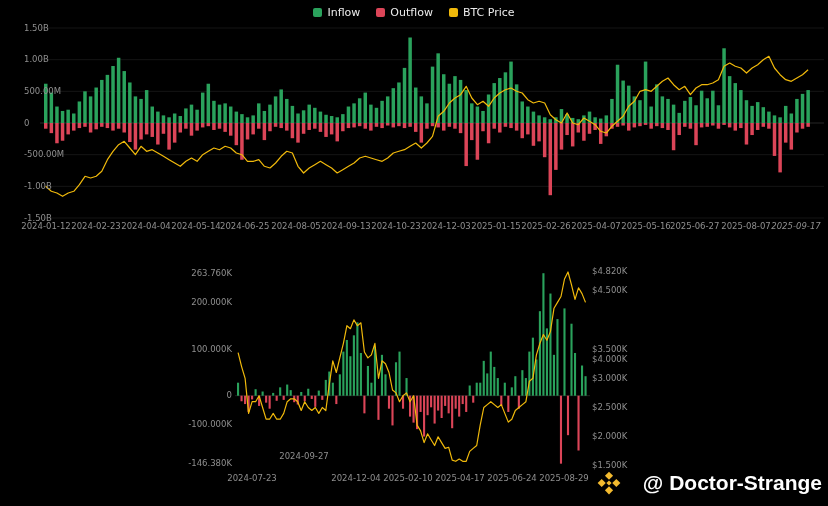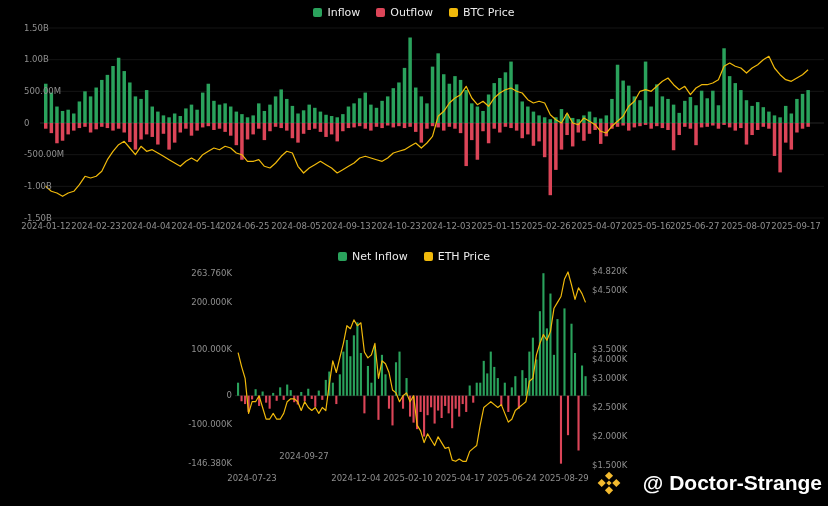--- a/index.html
+++ b/index.html
@@ -420,30 +420,20 @@
       </span>
       <span class="legend-item">
         <span class="sw" style="background: rgb(220, 69, 88);"></span>
         <span>Outflow</span>
       </span>
       <span class="legend-item">
         <span class="sw" style="background: rgb(240, 185, 11);"></span>
         <span>BTC Price</span>
       </span>
     </div>
-  <div class="legend" id="legend-bottom">
-      <span class="legend-item">
-        <span class="sw" style="background: rgb(42, 162, 92);"></span>
-        <span>Net Inflow</span>
-      </span>
-      <span class="legend-item">
-        <span class="sw" style="background: rgb(240, 185, 11);"></span>
-        <span>ETH Price</span>
-      </span>
-    </div>
 
   <div class="watermark">
     <svg width="26" height="26" viewBox="0 0 32 32">
       <g fill="#F3BA2F">
         <path d="M16 2 L21 7 L16 12 L11 7 Z"></path>
         <path d="M16 20 L21 25 L16 30 L11 25 Z"></path>
         <path d="M7 11 L12 16 L7 21 L2 16 Z"></path>
         <path d="M25 11 L30 16 L25 21 L20 16 Z"></path>
         <path d="M16 12.8 L19.2 16 L16 19.2 L12.8 16 Z"></path>
       </g>
@@ -465,21 +455,21 @@
     <div class="tick" style="left: 270px; top: 222px; width: 52px; text-align: center;">2024-08-05</div>
     <div class="tick" style="left: 320px; top: 222px; width: 52px; text-align: center;">2024-09-13</div>
     <div class="tick" style="left: 370px; top: 222px; width: 52px; text-align: center;">2024-10-23</div>
     <div class="tick" style="left: 420px; top: 222px; width: 52px; text-align: center;">2024-12-03</div>
     <div class="tick" style="left: 470px; top: 222px; width: 52px; text-align: center;">2025-01-15</div>
     <div class="tick" style="left: 520px; top: 222px; width: 52px; text-align: center;">2025-02-26</div>
     <div class="tick" style="left: 570px; top: 222px; width: 52px; text-align: center;">2025-04-07</div>
     <div class="tick" style="left: 620px; top: 222px; width: 52px; text-align: center;">2025-05-16</div>
     <div class="tick" style="left: 670px; top: 222px; width: 52px; ">2025-06-27</div>
     <div class="tick" style="left: 720px; top: 222px; width: 52px; text-align: center;">2025-08-07</div>
-    <div class="tick" style="left: 770px; top: 222px; width: 52px; text-align: center;">2025-09-17</div>
+    <div class="tick" style="left: 770px; top: 222px; width: 52px; text-align: center; font-style: italic;">2025-09-17</div>
     <div class="tick" style="left: 184px; top: 268.719px; width: 48px; text-align: right;">263.760K</div>
     <div class="tick" style="left: 184px; top: 298.328px; width: 48px; text-align: right;">200.000K</div>
     <div class="tick" style="left: 184px; top: 344.764px; width: 48px; text-align: right;">100.000K</div>
     <div class="tick" style="left: 184px; top: 391.201px; width: 48px; text-align: right;">0</div>
     <div class="tick" style="left: 184px; top: 420px; width: 48px; text-align: right;">-100.000K</div>
     <div class="tick" style="left: 184px; top: 459.175px; width: 48px; text-align: right;">-146.380K</div>
     <div class="tick" style="left: 592px; top: 267.473px;">$4.820K</div>
     <div class="tick" style="left: 592px; top: 286.172px;">$4.500K</div>
     <div class="tick" style="left: 592px; top: 315.388px; margin-top: 40px;">$4.000K</div>
     <div class="tick" style="left: 592px; top: 344.604px;">$3.500K</div>

